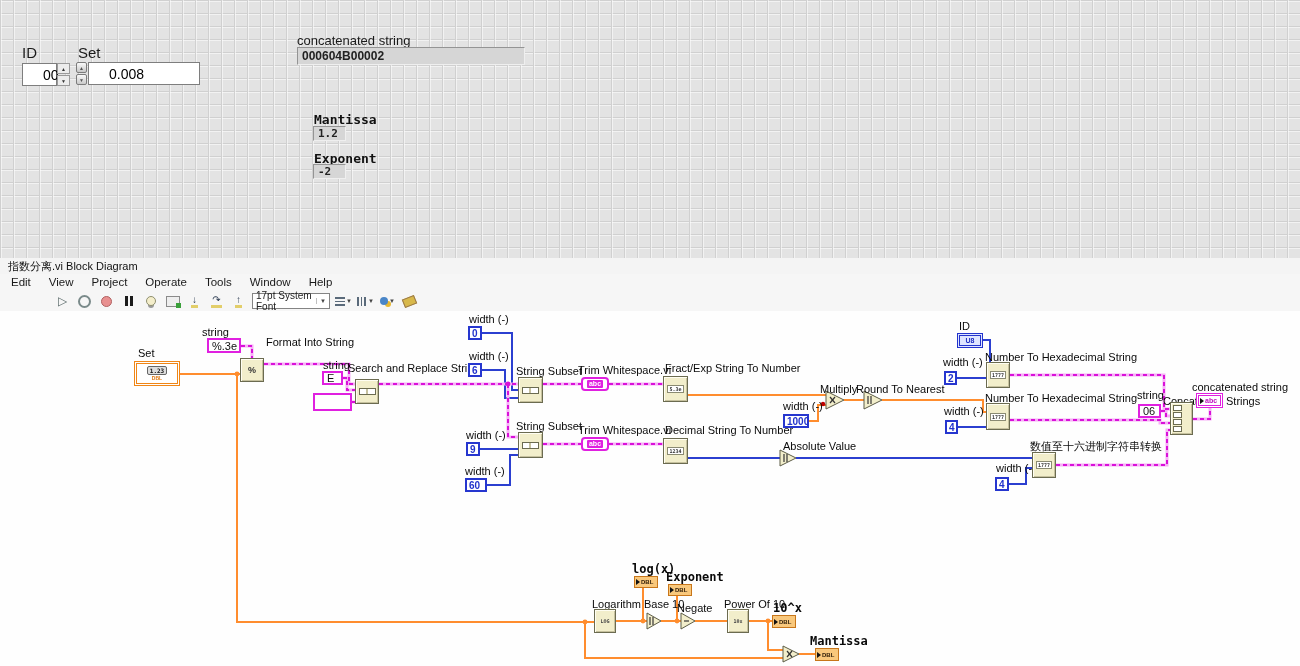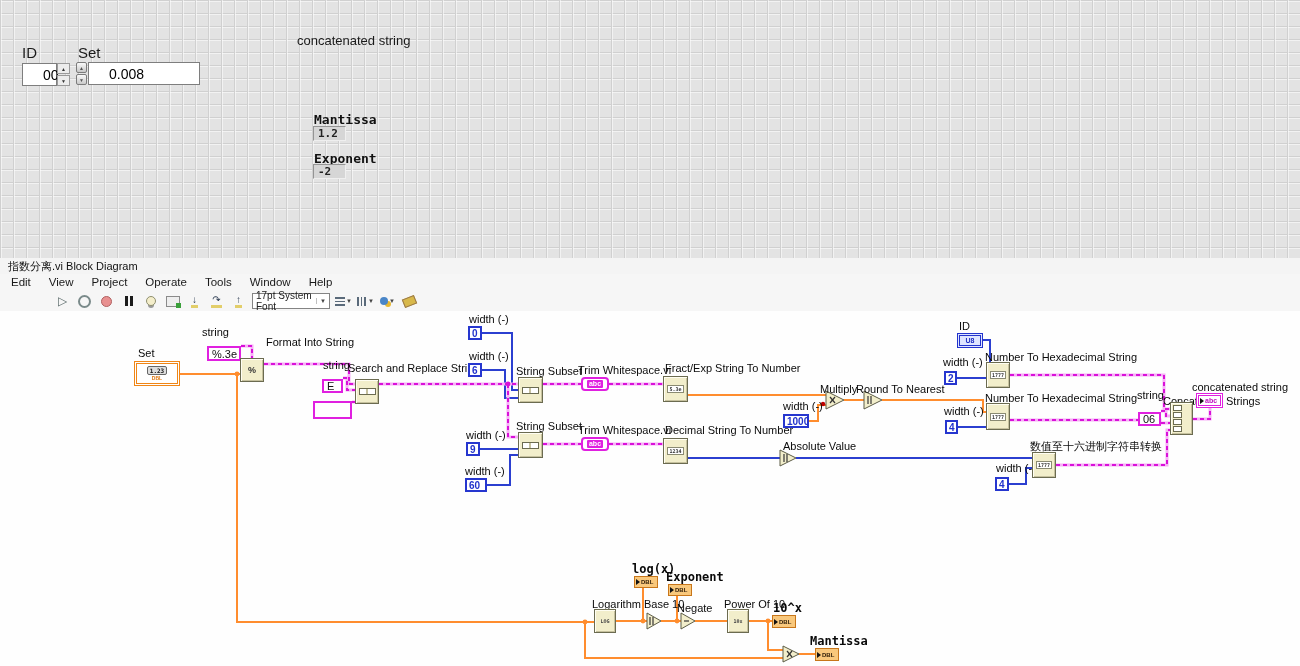--- a/index.html
+++ b/index.html
@@ -59,21 +59,21 @@
         display:flex;align-items:center;justify-content:center;}
   .ng{font:700 9px "Liberation Sans",sans-serif;color:#333;}
   .ndisp{background:#fff;border:1px solid #8a8a72;font:700 5px "DejaVu Sans Mono",monospace;color:#333;
          padding:0 1px;line-height:6px;white-space:nowrap;}
   .ngt{font:700 5px "DejaVu Sans Mono",monospace;color:#444;line-height:5px;}
   .subbars{width:15px;height:5px;border:1px solid #6b6b50;background:linear-gradient(90deg,#fff 0 6px,#c6c19e 6px 8px,#fff 8px 15px);}
   .trim{position:absolute;background:#fff;border:2px solid #e020e0;border-radius:4px;box-sizing:border-box;
         display:flex;align-items:center;justify-content:center;}
   .trim span{background:#e020e0;color:#fff;font:700 7px "Liberation Sans",sans-serif;line-height:8px;padding:0 2px;border-radius:1px;}
   .const-s{position:absolute;background:#fff;border:2px solid #e020e0;box-sizing:border-box;font-size:11px;color:#111;
-           display:flex;align-items:center;padding-left:3px;margin-top:8px;}
+           display:flex;align-items:center;padding-left:3px;}
   .const-n{position:absolute;background:#fff;border:2px solid #2636cf;box-sizing:border-box;
            font:700 10px "Liberation Sans",sans-serif;color:#2233cc;display:flex;align-items:center;padding-left:2px;}
   .term-dbl{position:absolute;width:24px;height:12px;background:#f9c87c;border:1.5px solid #c8761a;box-sizing:border-box;
             display:flex;align-items:center;font:700 6px "Liberation Sans",sans-serif;color:#33200a;}
   .term-dbl .tri{width:0;height:0;border-top:3px solid transparent;border-bottom:3px solid transparent;
                  border-left:4px solid #111;margin:0 1px;}
   .term-abc{position:absolute;background:#fff;border:3px double #e020e0;box-sizing:border-box;display:flex;align-items:center;
             font:700 7px "Liberation Sans",sans-serif;color:#c010c0;}
   .term-abc .tri{width:0;height:0;border-top:3px solid transparent;border-bottom:3px solid transparent;
                  border-left:4px solid #111;margin:0 1px;}
@@ -103,20 +103,21 @@
   </div>
 
   <div class="fp-lbl" style="left:78px;top:44px">Set</div>
   <div class="spinbox" style="left:76px;top:62px">
     <span class="set-spin">▲</span>
     <span class="set-spin">▼</span>
   </div>
   <div class="fp-field" style="left:88px;top:62px;width:112px;height:23px">0.008</div>
 
   <div class="fp-lbl-sm" style="left:297px;top:33px">concatenated string</div>
+  <div class="fp-ind" style="left:297px;top:47px;width:228px;height:18px">000604B00002</div>
 
   <div class="fp-mono" style="left:314px;top:112px">Mantissa</div>
   <div class="fp-ind fp-ind-mono" style="left:313px;top:126px;width:33px;height:15px">1.2</div>
 
   <div class="fp-mono" style="left:314px;top:151px">Exponent</div>
   <div class="fp-ind fp-ind-mono" style="left:313px;top:164px;width:33px;height:15px">-2</div>
 
   <div class="chrome">
     <div class="titlebar">指数分离.vi Block Diagram</div>
     <div class="menubar">

